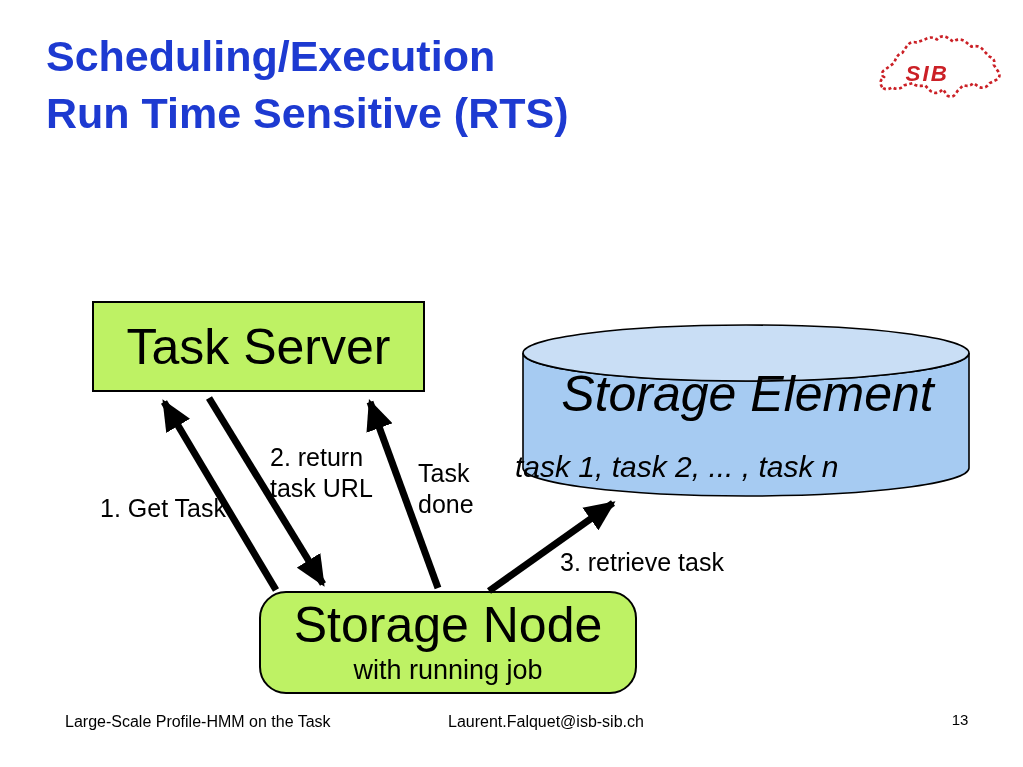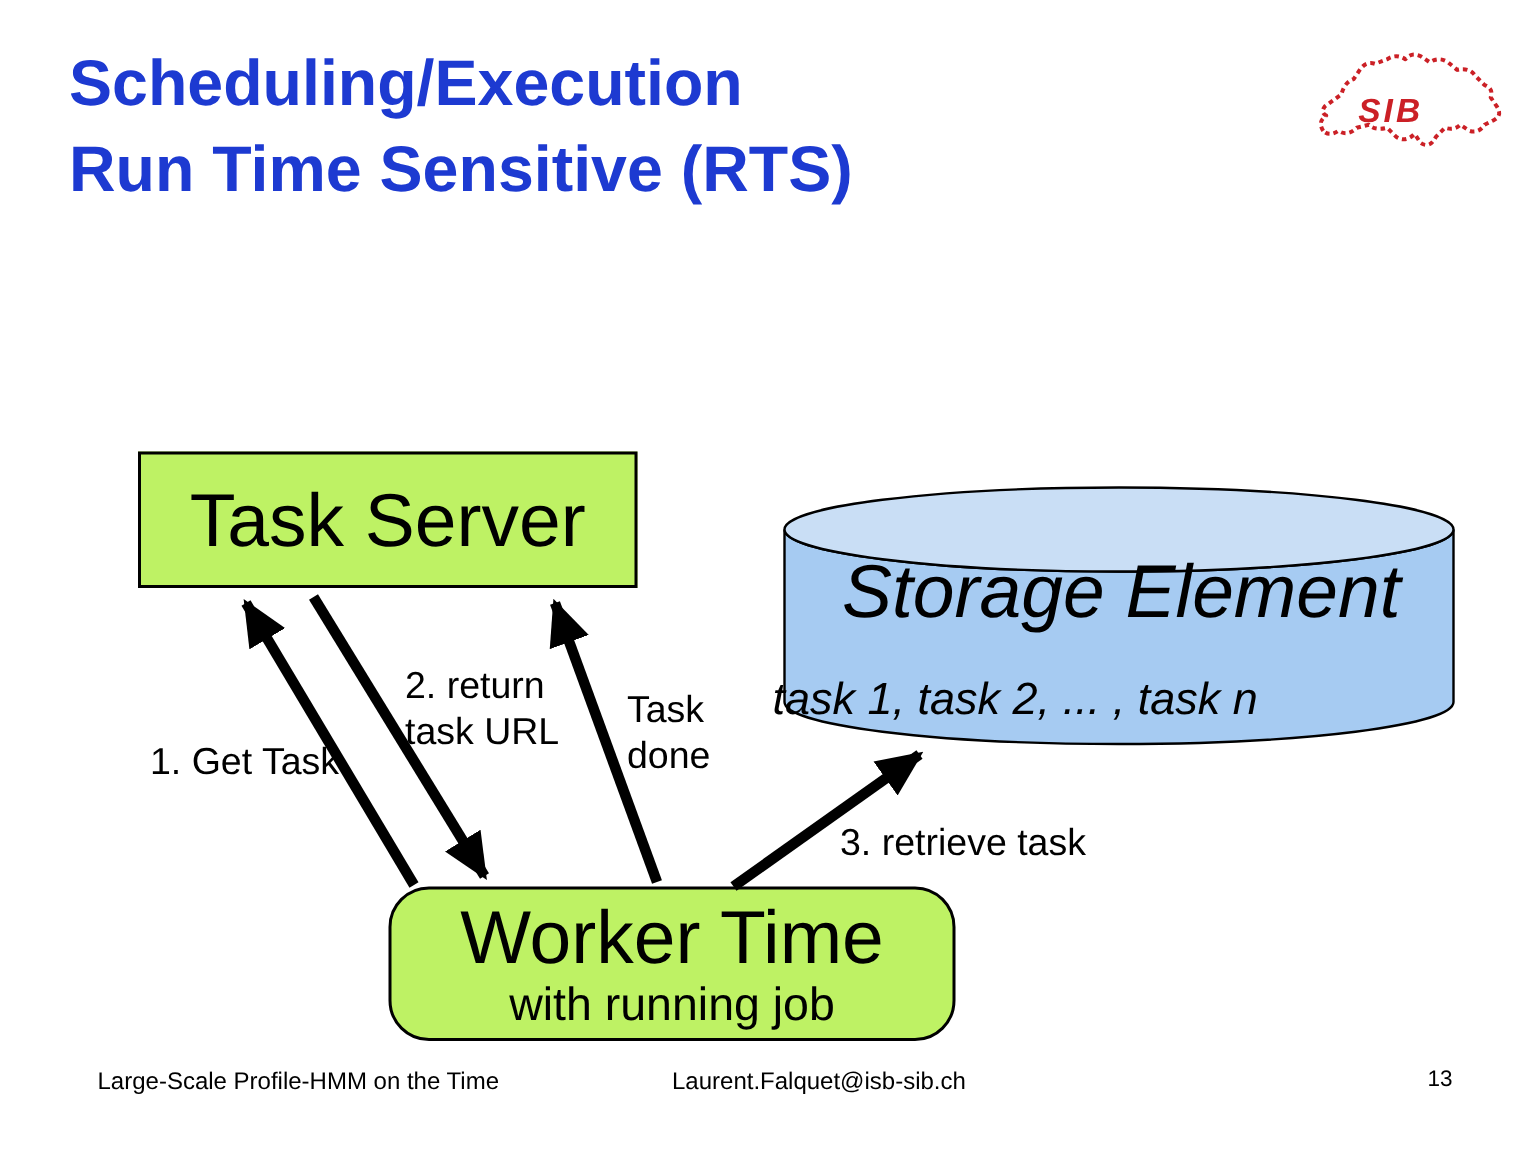--- a/index.html
+++ b/index.html
@@ -10,21 +10,21 @@
   .title { position: absolute; left: 46px; top: 28px; font-size: 43px; font-weight: bold;
            color: #1d3ad1; line-height: 57px; letter-spacing: 0px; }
 
   .logo { position: absolute; left: 872px; top: 24px; width: 136px; height: 98px; }
 
   .node { position: absolute; background: #bef264; border: 2px solid #000; color: #000;
           display: flex; flex-direction: column; align-items: center; justify-content: center; }
   .task-server { left: 92px; top: 301px; width: 333px; height: 91px; font-size: 50px; }
   .worker-node { left: 259px; top: 591px; width: 378px; height: 103px; border-radius: 27px; }
   .worker-node .big { font-size: 50px; line-height: 54px; }
-  .worker-node .small { font-size: 31px; line-height: 36px; }
+  .worker-node .small { font-size: 27px; line-height: 36px; }
 
   .cylinder { position: absolute; left: 515px; top: 317px; width: 465px; height: 192px; font-style: italic; }
   .cylinder svg { position: absolute; left: 0; top: 0; }
   .cyl-label { position: absolute; left: 0; top: 48px; width: 465px; text-align: center;
                font-size: 50px; color: #000; }
   .cyl-tasks { position: absolute; left: 0; top: 133px; width: 465px; text-align: left;
                font-size: 30px; color: #000; }
 
   .arrows { position: absolute; left: 0; top: 0; width: 1023px; height: 767px; pointer-events: none; }
 
@@ -68,21 +68,21 @@
   <div class="cylinder">
     <svg width="465" height="192" viewBox="0 0 465 192">
       <path d="M 8 36 L 8 151 A 223 28 0 0 0 454 151 L 454 36 A 223 28 0 0 1 8 36 Z" fill="#a6cbf2" stroke="#000" stroke-width="1.6"></path>
       <ellipse cx="231" cy="36" rx="223" ry="28" fill="#c9def5" stroke="#000" stroke-width="1.6"></ellipse>
     </svg>
     <div class="cyl-label">Storage Element</div>
     <div class="cyl-tasks">task 1, task 2, ... , task n</div>
   </div>
 
   <div class="node worker-node">
-    <div class="big">Worker Time</div>
+    <div class="big">Storage Node</div>
     <div class="small">with running job</div>
   </div>
 
   <svg class="arrows" width="1023" height="767" viewBox="0 0 1023 767">
     <defs>
       <marker id="ah" viewBox="0 0 10 9" refX="9" refY="4.5" markerWidth="4.4" markerHeight="4" orient="auto" markerUnits="strokeWidth">
         <path d="M0,0 L10,4.5 L0,9 Z" fill="#000"></path>
       </marker>
     </defs>
     <line x1="276" y1="590" x2="164" y2="402" stroke="#000" stroke-width="7" marker-end="url(#ah)"></line>
@@ -99,18 +99,18 @@
   </div>
 
   <div class="arrow-label lbl-done">
     <div>Task</div>
     <div>done</div>
   </div>
 
   <div class="arrow-label lbl-retrieve">3. retrieve task</div>
 
   <div class="footer">
-    <div class="footer-left">Large-Scale Profile-HMM on the Time</div>
+    <div class="footer-left">Large-Scale Profile-HMM on the Task</div>
     <div class="footer-center">Laurent.Falquet@isb-sib.ch</div>
     <div class="footer-page">13</div>
   </div>
 
 </div>
 
 </body></html>

